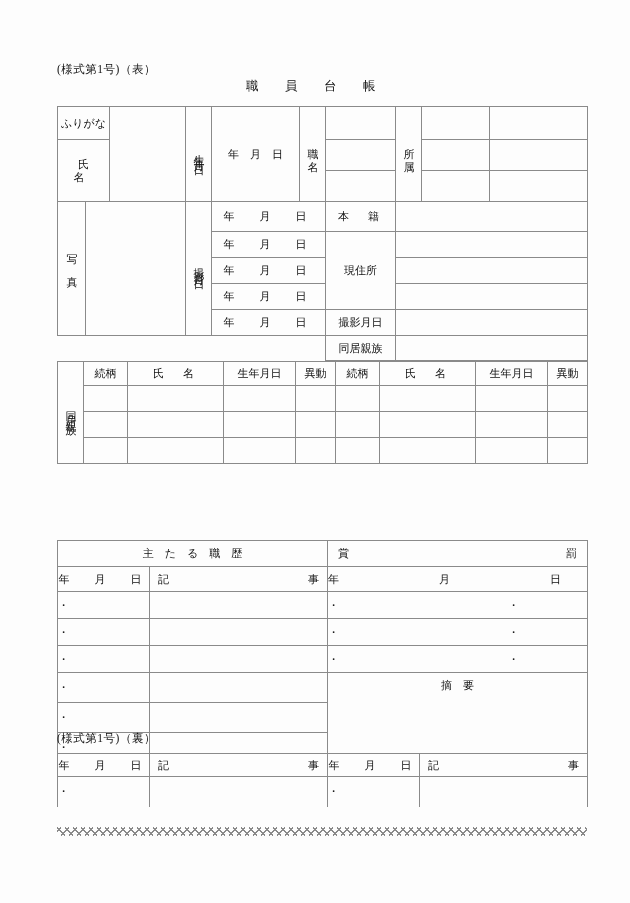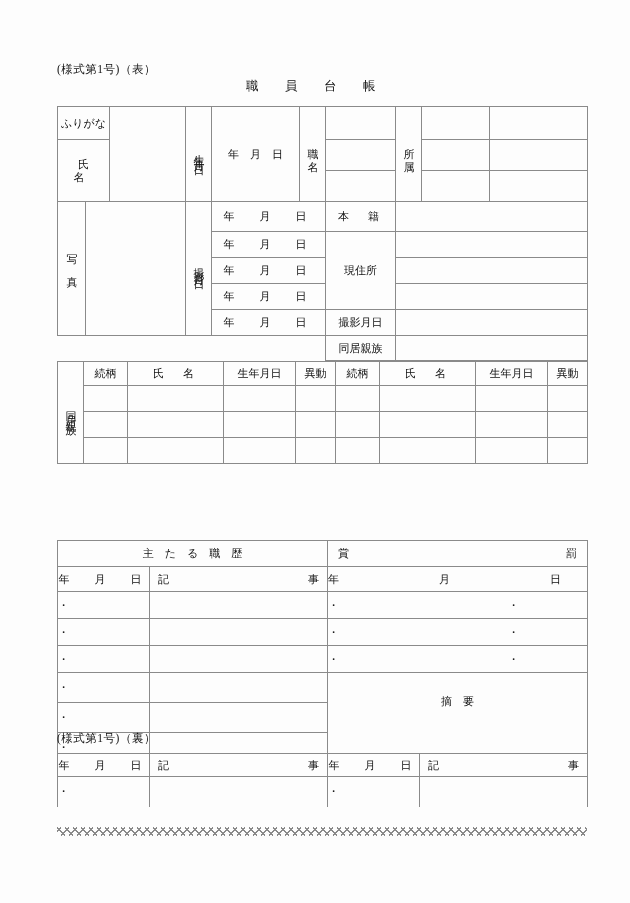--- a/index.html
+++ b/index.html
@@ -324,21 +324,21 @@
       <td class="thick-l dots-wide">・　　　・　　　・</td>
     </tr>
     <tr style="height:27px;">
       <td class="dots">・　　・　　・</td>
       <td class="blank left-pad"></td>
       <td class="thick-l dots-wide">・　　　・　　　・</td>
     </tr>
     <tr style="height:30px;">
       <td class="dots">・　　・　　・</td>
       <td class="blank left-pad"></td>
-      <td rowspan="3" class="thick-l left-pad" style="vertical-align:top; padding-top:22px;">
+      <td rowspan="3" class="thick-l left-pad" style="vertical-align:top; padding-top:6px;">
         <span>摘　要</span>
         <span></span>
       </td>
     </tr>
     <tr style="height:30px;">
       <td class="dots">・　　・　　・</td>
       <td class="blank left-pad"></td>
     </tr>
     <tr style="height:30px;">
       <td class="dots">・　　・　　・</td>

